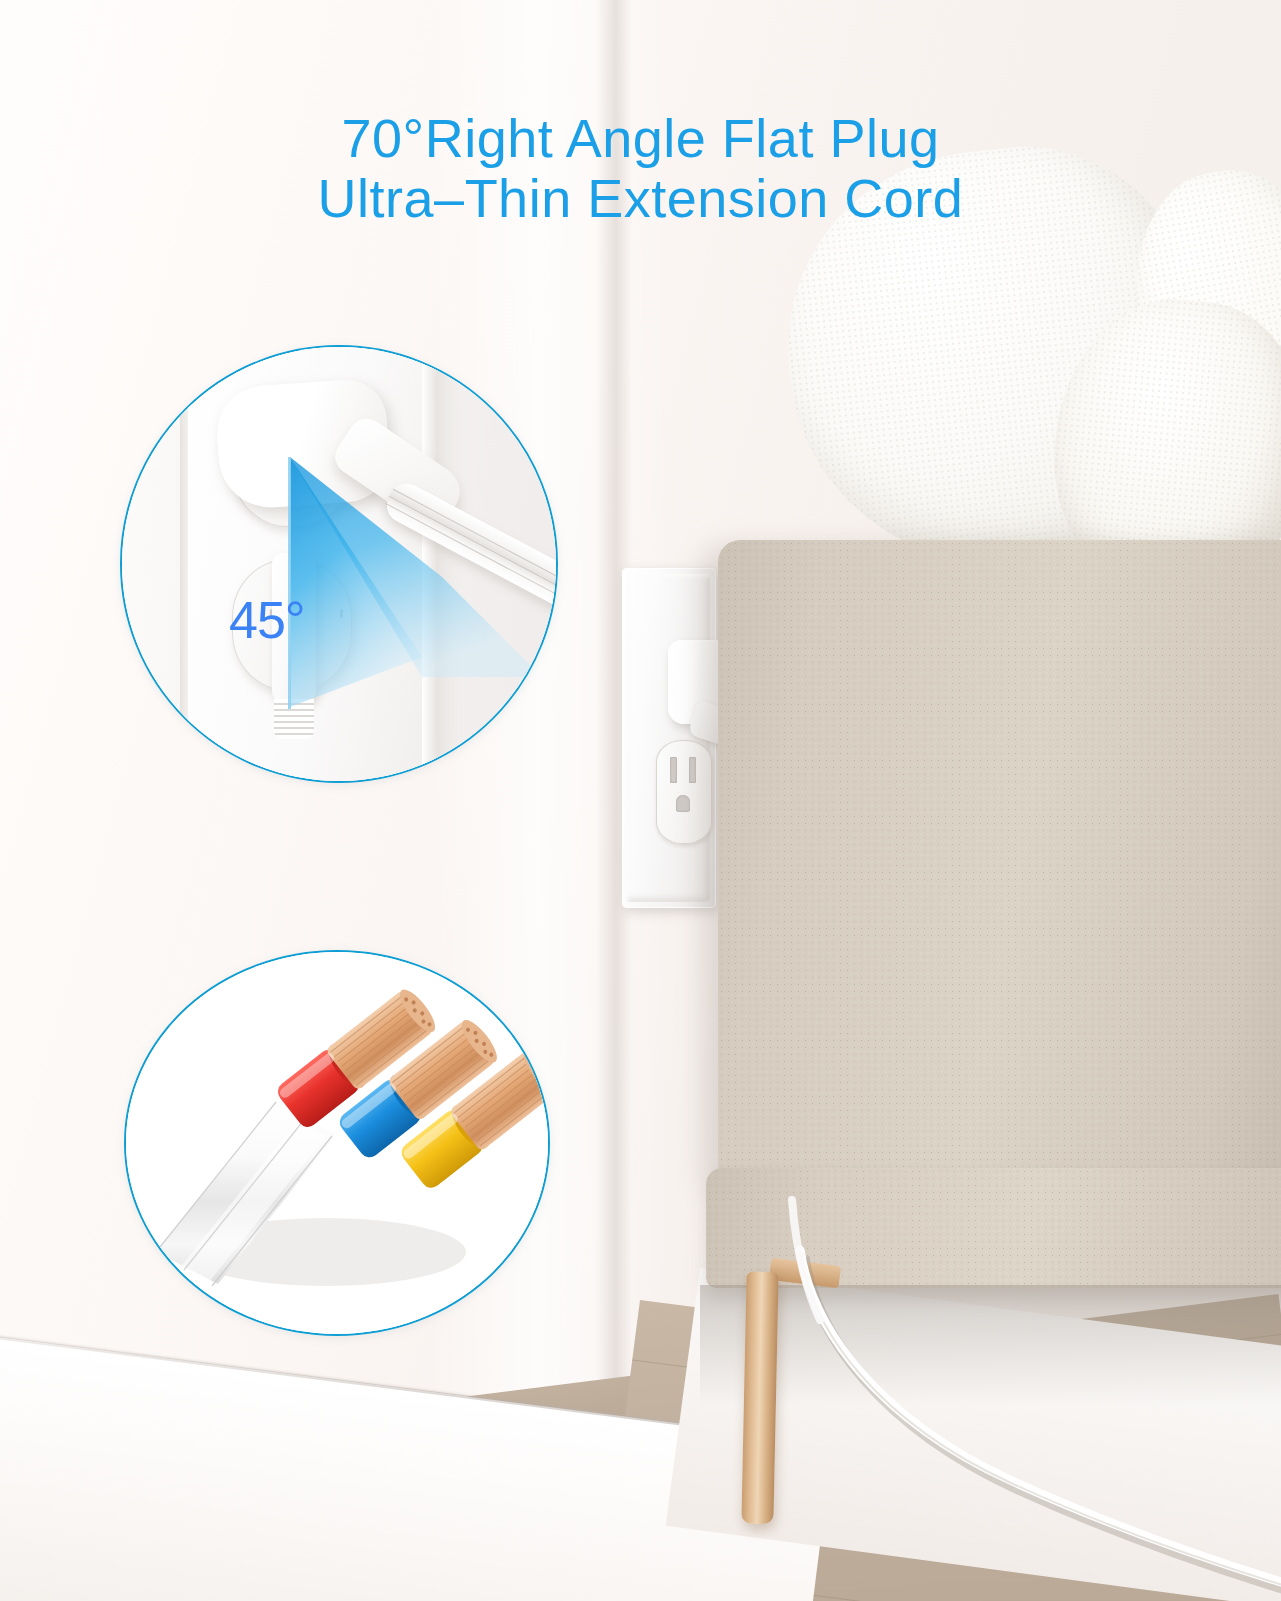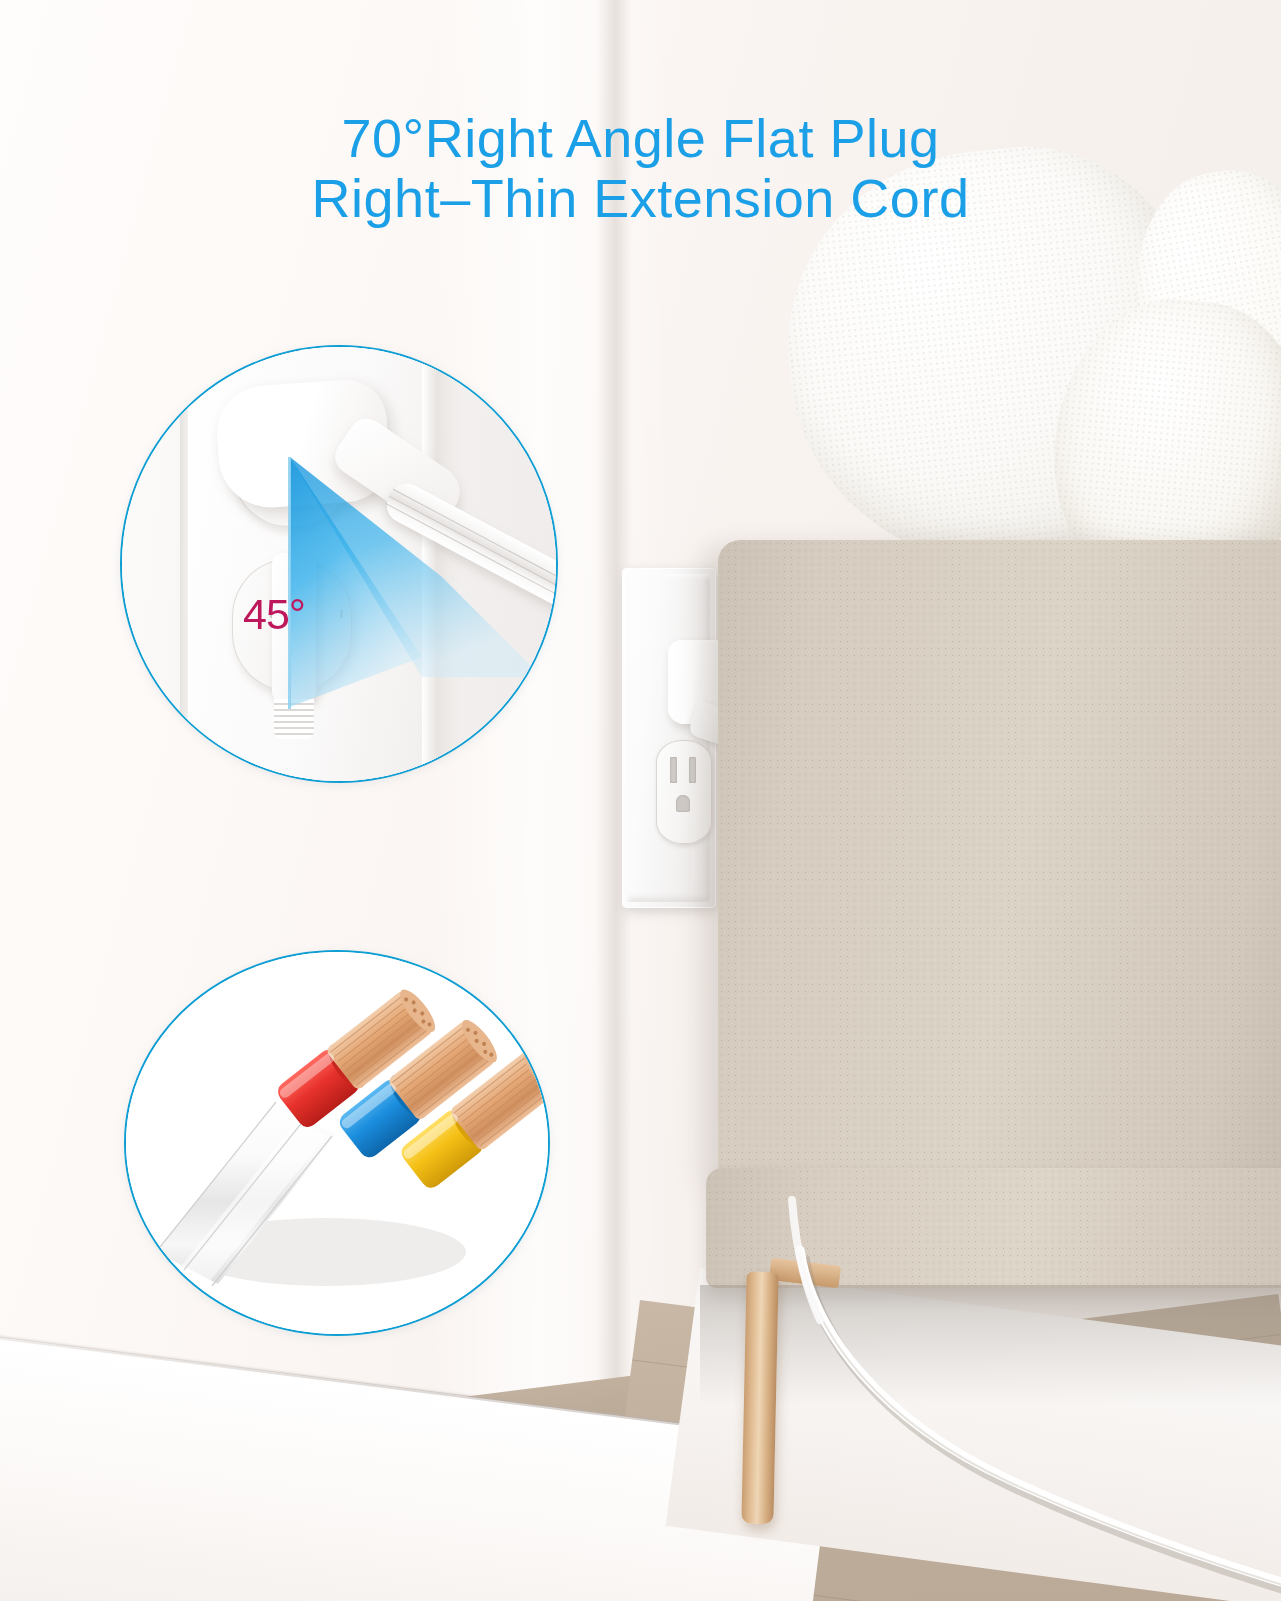--- a/index.html
+++ b/index.html
@@ -245,22 +245,22 @@
   }
   .i-barrel-grip{
     position:absolute;left:152px;top:352px;width:40px;height:40px;
     background:repeating-linear-gradient(180deg,#ffffff 0 4px,#dcd8d5 4px 6px);
     border-radius:0 0 8px 8px;
   }
 
   
   .wedge-svg{position:absolute;left:0;top:0;width:434px;height:434px;}
   .deg-label{
-    position:absolute;left:243px;top:590px;
-    font-size:43px;font-weight:400;color:#be185d;letter-spacing:-1px;
+    position:absolute;left:229px;top:590px;
+    font-size:52px;font-weight:400;color:#3b82f6;letter-spacing:-1px;
     font-family:"Liberation Sans",sans-serif;
   }
 
   
   .i2-bg{position:absolute;inset:0;background:#ffffff;}
   .wire-svg{position:absolute;left:0;top:0;width:422px;height:382px;}
 
   
   .title{
     position:absolute;left:0;top:48px;width:1281px;
@@ -495,16 +495,16 @@
             <circle cx="310" cy="134" r="2"></circle>
             <circle cx="313" cy="140" r="2"></circle>
         </g>
         <rect x="152" y="100" width="66" height="10" rx="5" fill="rgba(255,255,255,.42)"></rect>
       </g>
     </svg>
   </div>
 
   <div class="title">
     <span>70°Right Angle Flat Plug</span>
-    <span class="l2">Right–Thin Extension Cord</span>
+    <span class="l2">Ultra–Thin Extension Cord</span>
   </div>
 
 </div>
 
 </body></html>

